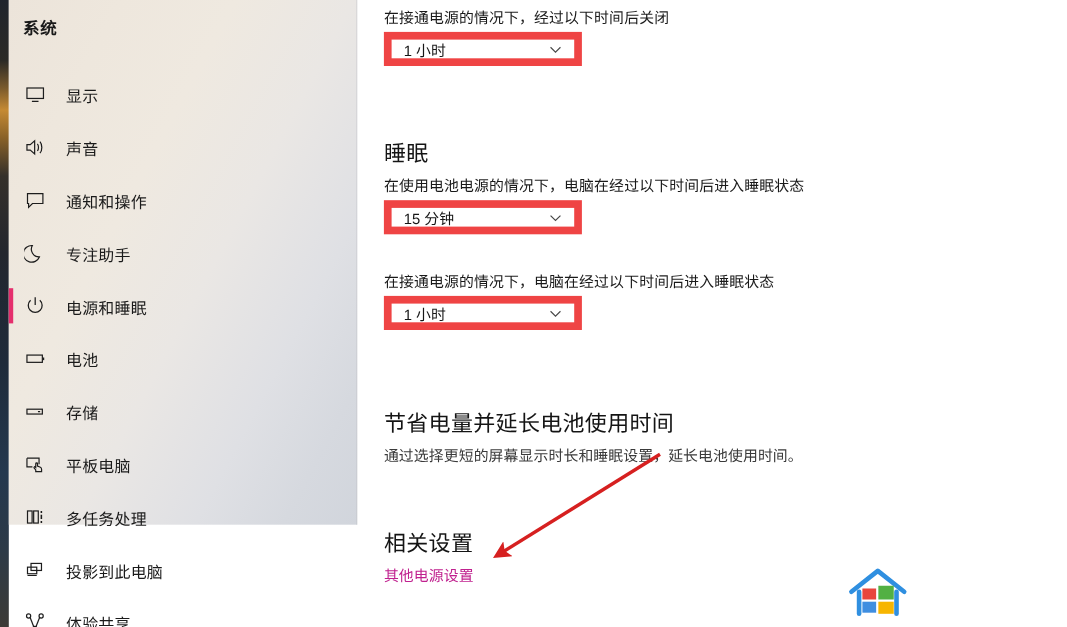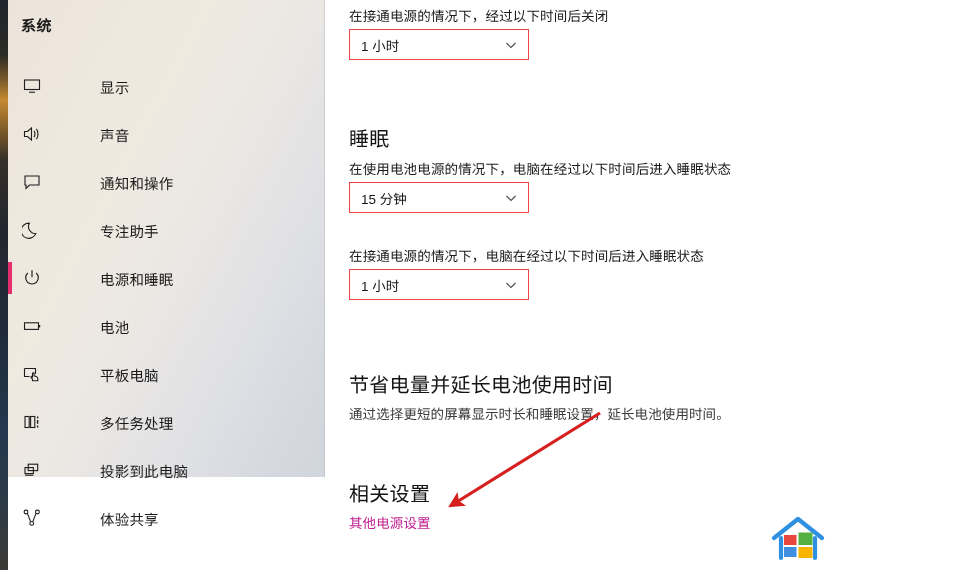--- a/index.html
+++ b/index.html
@@ -89,21 +89,20 @@
   }
 
   .nav-item {
     position: relative;
     display: flex;
     align-items: center;
     height: 48px;
     padding-left: 14px;
     box-sizing: border-box;
     cursor: default;
-    gap: 40px;
   }
   .nav-item .sel-bar {
     position: absolute;
     left: 0px;
     top: 8px;
     width: 4px;
     height: 32px;
     background: #e52f6d;
     display: none;
   }
@@ -162,21 +161,21 @@
     color: #3a3a3a;
     white-space: nowrap;
     letter-spacing: 0.1px;
   }
 
   .combo {
     position: absolute;
     width: 180px;
     height: 31px;
     background: #ffffff;
-    border: 1px solid #ef4444;
+    border: 7px solid #ef4444;
     box-sizing: border-box;
     display: flex;
     align-items: center;
     cursor: default;
   }
   .combo .combo-value {
     font-size: 13.5px;
     color: #161616;
     margin-left: 11px;
     white-space: nowrap;
@@ -323,20 +322,30 @@
 
         <span class="nav-icon">
           <svg width="20" height="20" viewBox="0 0 20 20" fill="none" stroke="currentColor" stroke-width="1.1">
             <rect x="2.5" y="6.8" width="14" height="6.6"></rect>
               <rect x="17" y="9" width="1.2" height="2.4" fill="currentColor" stroke="none"></rect>
           </svg>
         </span>
         <span class="nav-label">电池</span>
       </div>
 
+      <div class="nav-item">
+
+        <span class="nav-icon">
+          <svg width="20" height="20" viewBox="0 0 20 20" fill="none" stroke="currentColor" stroke-width="1.1">
+            <rect x="2.5" y="8" width="14" height="4.4"></rect>
+            <line x1="12.5" y1="10.2" x2="14.5" y2="10.2" stroke-width="1.3"></line>
+          </svg>
+        </span>
+        <span class="nav-label">存储</span>
+      </div>
 
       <div class="nav-item">
 
         <span class="nav-icon">
           <svg width="20" height="20" viewBox="0 0 20 20" fill="none" stroke="currentColor" stroke-width="1.1">
             <path d="M2.5 4.5h11v5.5"></path>
               <path d="M2.5 4.5v8h5"></path>
             <path d="M10.5 9.6c0-1 1.6-1 1.6 0v2.2l2.6 1c.9.4 1.1 1 1.1 1.8v2.2h-5.3v-1.6l-1.4-1.6c-.6-.7.2-1.7 1-1.1l.4.4z"></path>
           </svg>
         </span>

